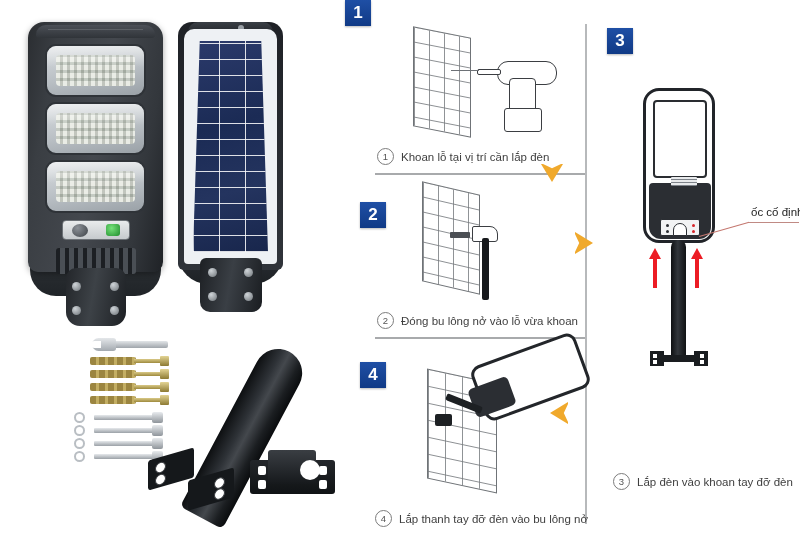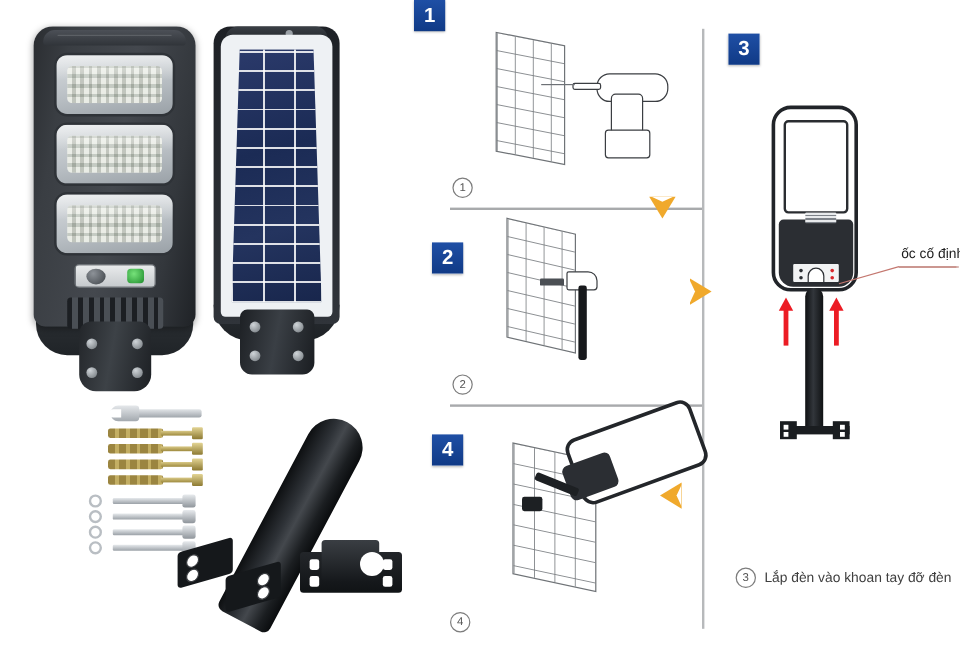--- a/index.html
+++ b/index.html
@@ -419,47 +419,50 @@
     <div class="sketch" style="left:60px;top:28px;width:170px;height:115px;">
       <div class="wall" style="left:8px;top:4px;width:58px;height:100px;background-size:15px 15px;transform:skewY(11deg);"></div>
       <div class="drill-body" style="left:92px;top:33px;width:58px;height:22px;border-radius:11px;"></div>
       <div class="drill-body" style="left:104px;top:50px;width:25px;height:36px;border-radius:4px 4px 8px 8px;"></div>
       <div class="drill-body" style="left:99px;top:80px;width:36px;height:22px;border-radius:3px;"></div>
       <div style="position:absolute;left:72px;top:41px;width:22px;height:4px;background:#fff;border:1.4px solid #3b3e42;border-radius:2px;"></div>
       <div style="position:absolute;left:46px;top:42px;width:28px;height:1.4px;background:#6d7176;"></div>
     </div>
     <div class="caption" style="left:32px;top:148px;">
       <span class="num">1</span>
+      <span>Khoan lỗ tại vị trí cần lắp đèn</span>
     </div>
     <div class="arrow-y ay-down" style="left:196px;top:164px;"></div>
     <div class="notch" style="left:198px;top:164px;width:18px;height:7px;clip-path:polygon(0 0,50% 60%,100% 0);"></div>
 
     <div class="badge" style="left:15px;top:202px;">2</div>
     <div class="sketch" style="left:75px;top:188px;width:150px;height:112px;">
       <div class="wall" style="left:2px;top:0px;width:58px;height:100px;background-size:15px 15px;transform:skewY(13deg);"></div>
       <div style="position:absolute;left:30px;top:44px;width:20px;height:6px;background:#4b4f54;border-radius:1px;"></div>
       <div style="position:absolute;left:52px;top:38px;width:24px;height:14px;border:1.6px solid #3b3e42;background:#fff;border-radius:2px 8px 3px 2px;"></div>
       <div style="position:absolute;left:62px;top:50px;width:7px;height:62px;background:#17191c;border-radius:2px;"></div>
     </div>
     <div class="caption" style="left:32px;top:312px;">
       <span class="num">2</span>
+      <span>Đóng bu lông nở vào lỗ vừa khoan</span>
     </div>
     <div class="arrow-y ay-right" style="left:230px;top:232px;"></div>
     <div class="notch" style="left:230px;top:234px;width:7px;height:18px;clip-path:polygon(0 0,60% 50%,0 100%);"></div>
 
     <div class="badge" style="left:15px;top:362px;">4</div>
     <div class="sketch" style="left:60px;top:348px;width:180px;height:150px;">
       <div class="wall" style="left:22px;top:28px;width:70px;height:110px;background-size:17px 17px;transform:skewY(12deg);"></div>
       <div style="position:absolute;left:70px;top:0px;width:105px;height:52px;border:3px solid #23262a;border-radius:10px;background:#fff;transform:rotate(-20deg);"></div>
       <div style="position:absolute;left:66px;top:34px;width:42px;height:30px;background:#2b2e33;border-radius:5px;transform:rotate(-20deg);"></div>
       <div style="position:absolute;left:40px;top:52px;width:38px;height:7px;background:#1d2023;transform:rotate(22deg);border-radius:2px;"></div>
       <div style="position:absolute;left:30px;top:66px;width:17px;height:12px;background:#1d2023;border-radius:2px;"></div>
     </div>
     <div class="caption" style="left:30px;top:510px;">
       <span class="num">4</span>
+      <span>Lắp thanh tay đỡ đèn vào bu lông nở</span>
     </div>
     <div class="arrow-y ay-left" style="left:205px;top:402px;"></div>
     <div class="notch" style="left:216px;top:404px;width:7px;height:18px;clip-path:polygon(100% 0,40% 50%,100% 100%);"></div>
 
     <div class="badge" style="left:262px;top:28px;">3</div>
 
     <div class="s3" style="left:298px;top:88px;width:160px;height:300px;">
       <div class="s3-lamp">
         <div class="s3-glass"></div>
         <div class="s3-lower">

